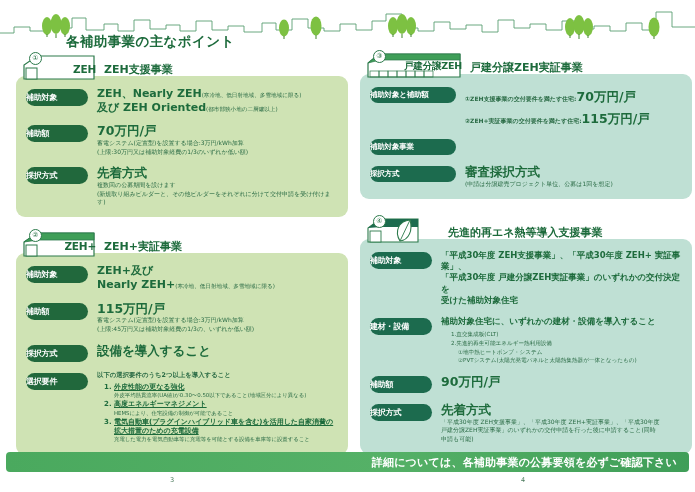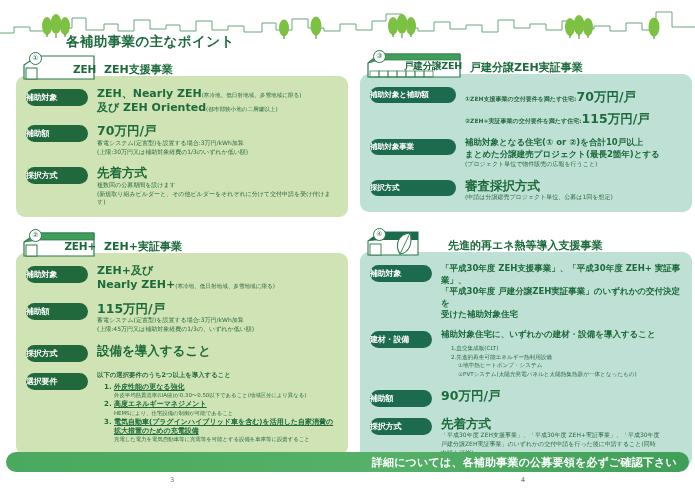--- a/index.html
+++ b/index.html
@@ -140,21 +140,21 @@
   .plainlist .indent { padding-left: 7px; }
 
   .underline { text-decoration: underline; text-underline-offset: 1px; }
 
   
   .footer-bar {
     position: absolute;
     left: 6px; top: 452px;
     width: 683px; height: 20px;
     background: linear-gradient(90deg, #4aa95e 0%, #55b167 55%, #3f9e58 100%);
-    border-radius: 10px;
+    border-radius: 4px;
   }
   .footer-text {
     position: absolute;
     right: 12px; top: 3px;
     color: #ffffff;
     font-size: 11px;
     font-weight: bold;
     letter-spacing: 0.2px;
   }
   .pgnum {
@@ -347,25 +347,20 @@
           <div style="line-height:1.35">
             <span class="tiny" style="font-weight:bold;font-size:6px">①ZEH支援事業の交付要件を満たす住宅:</span><span class="big2">70万円/戸</span>
           </div>
           <div style="line-height:1.35">
             <span class="tiny" style="font-weight:bold;font-size:6px">②ZEH+実証事業の交付要件を満たす住宅:</span><span class="big2">115万円/戸</span>
           </div>
         </div>
       </div>
       <div class="row">
         <div class="pill pill-wide pill-mint">補助対象事業</div>
-        <div class="rowbody">
-          <div class="mid">補助対象となる住宅(① or ②)を合計10戸以上</div>
-          <div class="mid">まとめた分譲建売プロジェクト(最長2箇年)とする</div>
-          <div class="small">(プロジェクト単位で物件販売の広報を行うこと)</div>
-        </div>
       </div>
       <div class="row">
         <div class="pill pill-wide pill-mint">採択方式</div>
         <div class="rowbody">
           <div class="big2">審査採択方式</div>
           <div class="small">(申請は分譲建売プロジェクト単位、公募は1回を想定)</div>
         </div>
       </div>
     </div>
   </div>

